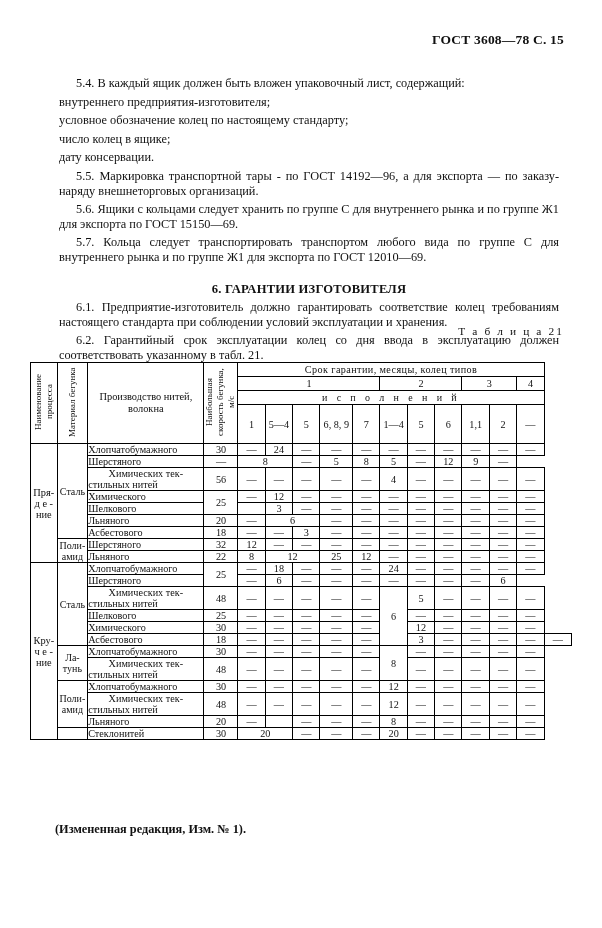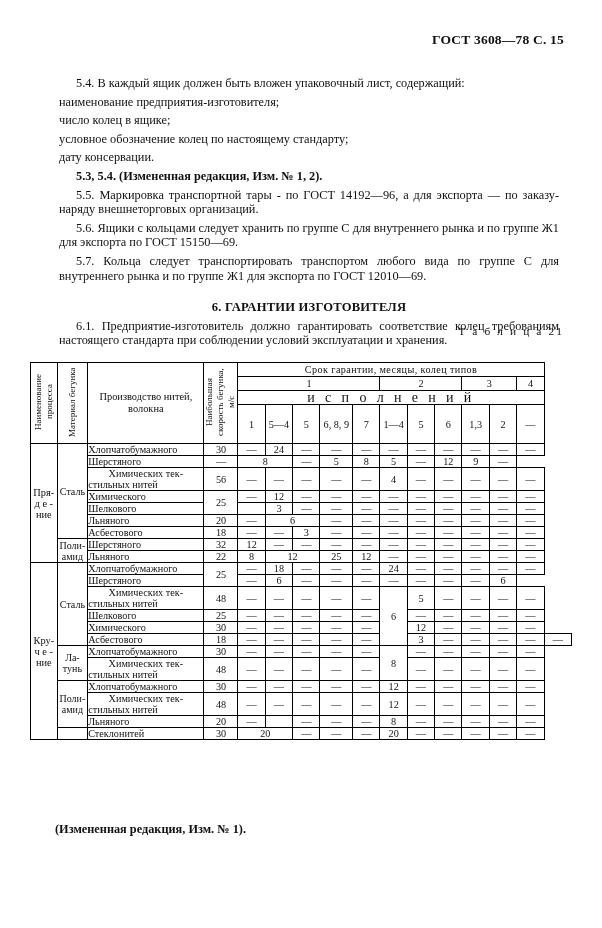--- a/index.html
+++ b/index.html
@@ -87,49 +87,49 @@
     padding-right:2px;
     font-size:10.2px;
     line-height:11.4px;
     text-align:justify;
     text-align-last:left;
   }
   .matcell{font-size:10px;line-height:11px;}
   .proccell{font-size:10.4px;line-height:12px;}
   .isp{
     letter-spacing:3.4px;
-    font-size:14px;
+    font-size:10px;
   }
   .srok{font-size:10.2px;letter-spacing:.4px;}
   .footnote{
     position:absolute;
     left:55px;top:822px;
     font-size:12.3px;
     font-weight:bold;
   }
 </style>
 </head>
 <body>
 
 <div class="page">
 
   <div class="hdr">ГОСТ 3608—78 С. 15</div>
 
   <div class="body-text">
     <p class="p ind">5.4. В каждый ящик должен быть вложен упаковочный лист, содержащий:</p>
-    <p class="p">наименование предприятия-изготовителя;</p>
+    <p class="p">внутреннего предприятия-изготовителя;</p>
+    <p class="p">условное обозначение колец по настоящему стандарту;</p>
     <p class="p">число колец в ящике;</p>
-    <p class="p">условное обозначение колец по настоящему стандарту;</p>
     <p class="p">дату консервации.</p>
-    <p class="p ind b">5.3, 5.4. (Измененная редакция, Изм. № 1, 2).</p>
     <p class="p ind">5.5. Маркировка транспортной тары -   по ГОСТ 14192—96, а для экспорта — по заказу-наряду внешнеторговых организаций.</p>
     <p class="p ind">5.6. Ящики с кольцами следует хранить по группе С для внутреннего рынка и по группе Ж1 для экспорта по ГОСТ 15150—69.</p>
     <p class="p ind">5.7. Кольца следует транспортировать транспортом любого вида по группе С для внутреннего рынка и по группе Ж1 для экспорта по ГОСТ 12010—69.</p>
     <div class="sect-title">6. ГАРАНТИИ ИЗГОТОВИТЕЛЯ</div>
     <p class="p ind">6.1. Предприятие-изготовитель должно гарантировать соответствие колец требованиям настоящего стандарта при соблюдении условий эксплуатации и хранения.</p>
+    <p class="p ind">6.2. Гарантийный срок эксплуатации колец со дня ввода в эксплуатацию должен соответствовать указанному в табл. 21.</p>
   </div>
 
   <div class="tablecap">Т а б л и ц а   21</div>
 
   <table class="main">
     <thead>
       <tr>
         <td class="c-proc" rowspan="4"><span class="vtxt2">Наименование процесса</span></td>
         <td class="c-mat" rowspan="4"><span class="vtxt2">Материал бегунка</span></td>
         <td class="c-prod" rowspan="4" style="text-align:center;"><span style="font-size:10.4px;line-height:12px;display:inline-block;padding:0 4px;">Производство нитей, волокна</span></td>
@@ -147,21 +147,21 @@
       </tr>
       <tr>
         <td class="c-d">1</td>
         <td class="c-d">5—4</td>
         <td class="c-d">5</td>
         <td class="c-d" style="width:34px;">6, 8, 9</td>
         <td class="c-d">7</td>
         <td class="c-d">1—4</td>
         <td class="c-d">5</td>
         <td class="c-d">6</td>
-        <td class="c-d">1,3</td>
+        <td class="c-d">1,1</td>
         <td class="c-d">2</td>
         <td class="c-d">—</td>
       </tr>
     </thead>
     <tbody id="tbody">
         <tr>
           <td rowspan="9" class="c-proc proccell">Пря-<br>д е -<br>ние</td>
           <td rowspan="7" class="c-mat matcell">Сталь</td>
           <td class="c-prod prodcell">Хлопчатобумажного</td>
           <td class="c-spd">30</td>

